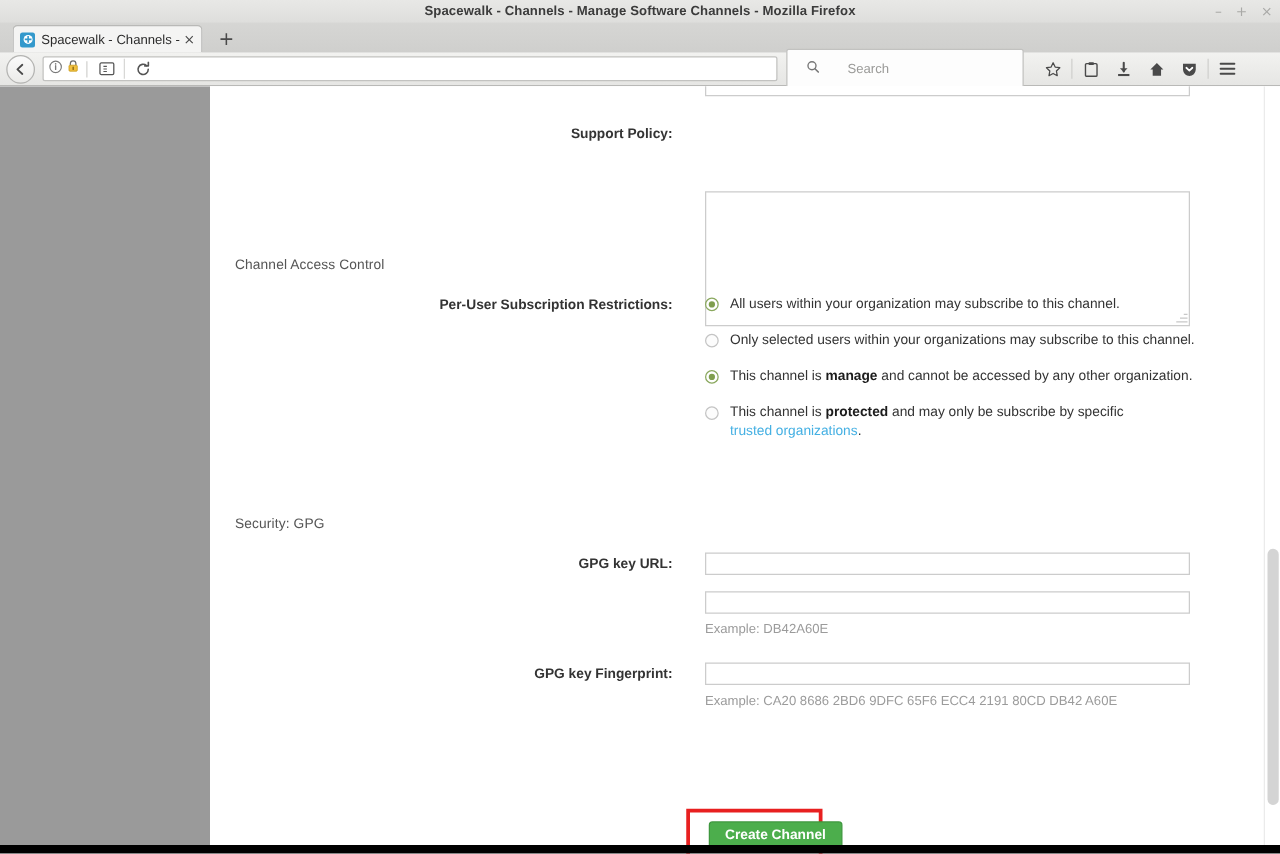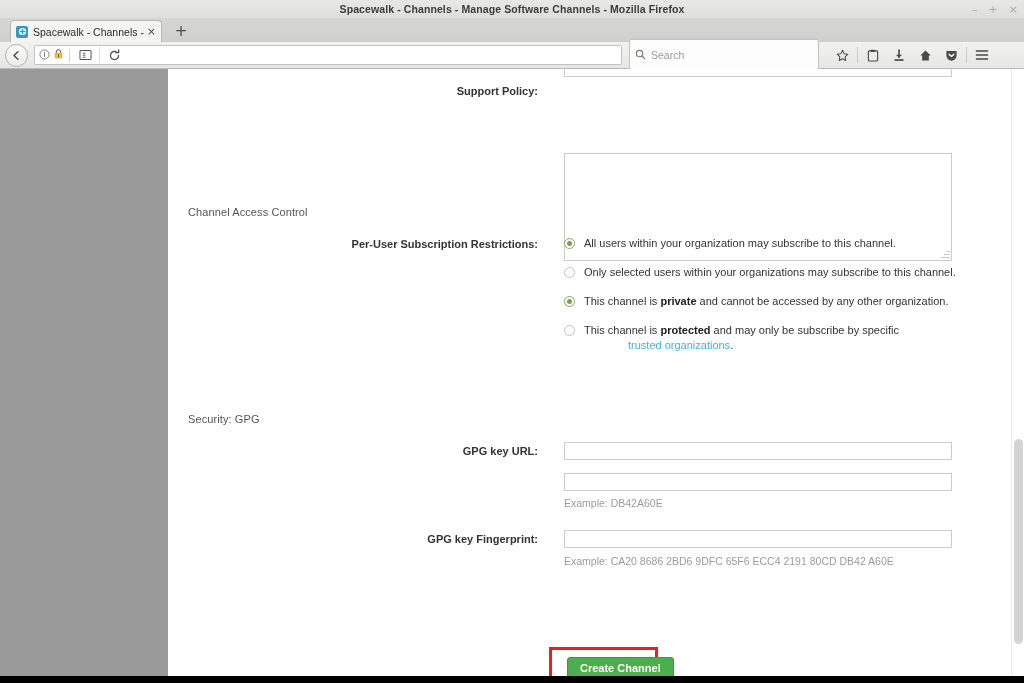--- a/index.html
+++ b/index.html
@@ -77,21 +77,21 @@
   }
   .identity{display:flex;align-items:center;padding:0 3px 0 4px;flex:0 0 auto;gap:3px;}
   .url-sep{width:1px;height:13px;background:#d2d2d0;margin:0 5px 0 2px;flex:0 0 auto;}
   .urltext{font-size:10.5px;color:#9a9a98;white-space:nowrap;overflow:hidden;flex:1 1 auto;}
   .urltext b{color:#1d1d1b;font-weight:bold;}
   .urlbar-right{display:flex;align-items:center;flex:0 0 auto;padding-right:3px;gap:0;}
   .urlbar-divider{width:1px;height:16px;background:#d8d8d6;margin:0 4px;}
   .searchbar{
     flex:0 0 auto;width:190px;height:32px;margin-left:7px;
     background:#fdfdfd;border:1px solid #c2c2c0;border-radius:2px;
-    display:flex;align-items:center;padding:0 5px;box-sizing:border-box;gap:5px;
+    display:flex;align-items:center;padding:0 15px;box-sizing:border-box;gap:22px;
   }
   .searchtext{font-size:10.5px;color:#9a9a98;}
   .toolbar-icons{display:flex;align-items:center;margin-left:10px;gap:0;}
   .ticon{width:26px;height:22px;display:flex;align-items:center;justify-content:center;}
   .tb-div{width:1px;height:16px;background:#cfcfcd;margin:0 2px;}
 
   
   .pagearea{
     position:absolute;left:0;top:69px;width:1024px;height:614px;
     background:#ffffff;overflow:hidden;
@@ -155,21 +155,21 @@
   .radio.checked{border:1px solid #8aa85e;background:#ffffff;}
   .radio.checked::after{
     content:"";position:absolute;left:2px;top:2px;width:5px;height:5px;
     border-radius:50%;background:#7f9e4e;
   }
   .rlabel{
     font-size:11px;color:#333333;margin-left:9px;line-height:15px;
     max-width:400px;
   }
   .rlabel b{font-weight:bold;color:#1c1c1c;}
-  .rlabel a{color:#45b0e3;text-decoration:none;margin-left:44px;}
+  .rlabel a{color:#45b0e3;text-decoration:none;}
 
   .field{
     position:absolute;width:388px;height:18px;left:396px;
     border:1px solid #cccccc;background:#ffffff;box-sizing:border-box;
   }
   .hint{position:absolute;font-size:10.5px;color:#9b9b9b;left:396px;}
 
   .btn-wrap{position:absolute;left:381px;top:578px;width:109px;height:41px;
     border:3px solid #e82020;box-sizing:border-box;background:transparent;}
   .btn{
@@ -302,21 +302,21 @@
   </div>
 
   <div class="pagearea">
     <div class="left-gray"></div>
 
     <div class="content">
       <div class="form">
 
         <div class="cut-input"></div>
 
-        <div class="row" style="left:28px;top:16px;width:342px;justify-content:flex-end;">
+        <div class="row" style="left:28px;top:32px;width:342px;justify-content:flex-end;">
           <span class="flabel">Support Policy:</span>
         </div>
         <div class="textarea">
           <span class="resize-handle">
             <i class="rh1"></i>
               <i class="rh2"></i>
               <i class="rh3"></i>
           </span>
         </div>
 
@@ -332,21 +332,21 @@
         </div>
 
         <div class="radio-row" style="left:396px;top:196px;">
           <span class="radio"></span>
           <span class="rlabel">Only selected users within your organizations may subscribe to this channel.</span>
         </div>
 
 
         <div class="radio-row" style="left:396px;top:225px;">
           <span class="radio checked"></span>
-          <span class="rlabel"><span>This channel is </span><b>private</b><span> and cannot be accessed by any other organization.</span></span>
+          <span class="rlabel"><span>This channel is </span><b>manage</b><span> and cannot be accessed by any other organization.</span></span>
         </div>
 
         <div class="radio-row" style="left:396px;top:254px;">
           <span class="radio"></span>
           <span class="rlabel" style="max-width:330px;"><span>This channel is </span><b>protected</b><span> and may only be subscribe by specific </span><a href="#">trusted organizations</a><span>.</span></span>
         </div>
 
 
         <div class="h2" style="left:20px;top:344px;">Security: GPG</div>
 

